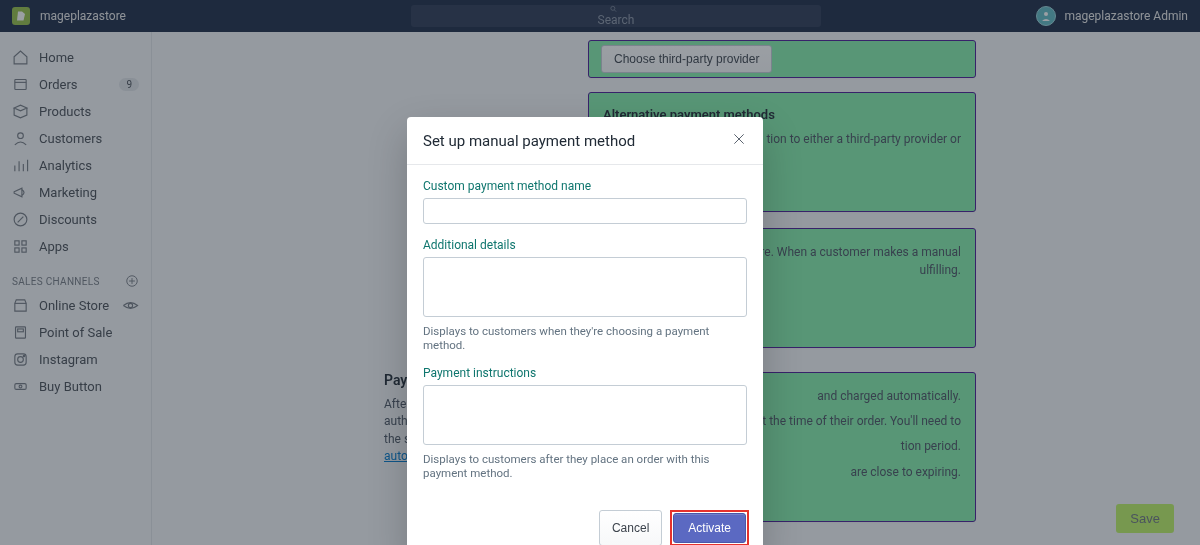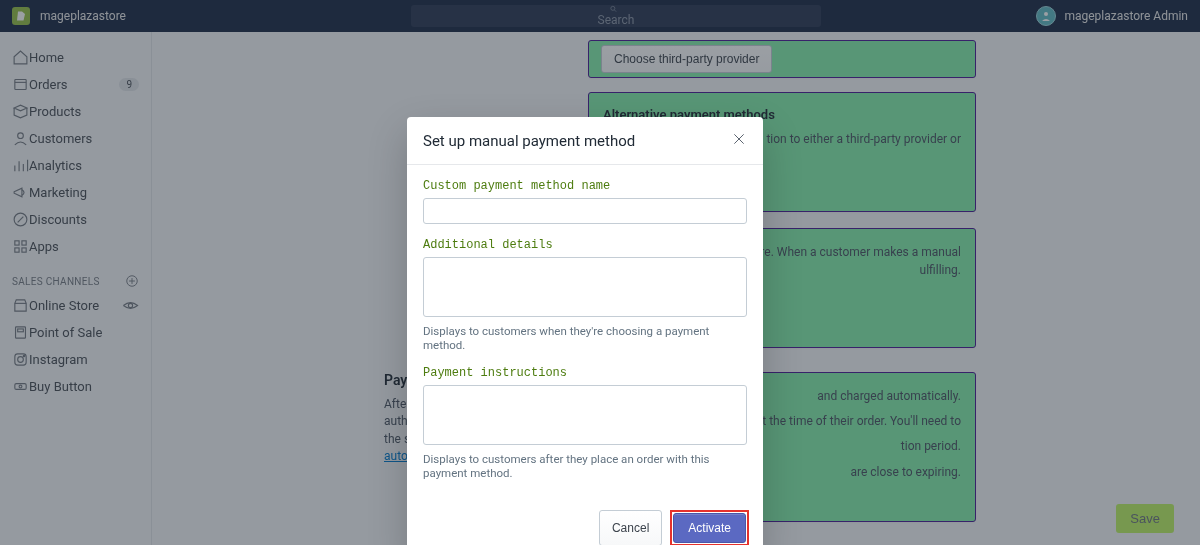--- a/index.html
+++ b/index.html
@@ -72,20 +72,21 @@
       border-right: 1px solid #e0e3e8;
       padding-top: 12px;
       z-index: 50;
     }
     .nav-item {
       display: flex;
       align-items: center;
       padding: 5px 12px;
       font-size: 13px;
       color: #494f57;
+      gap: 10px;
       cursor: pointer;
     }
     .nav-item svg { width: 17px; height: 17px; stroke: #757b83; fill: none; stroke-width: 1.6; }
     .nav-item .badge {
       margin-left: auto;
       background: #e0e3e8;
       border-radius: 9px;
       font-size: 10px;
       padding: 1px 7px;
       color: #494f57;
@@ -200,21 +201,21 @@
     .modal-header {
       padding: 14px 16px;
       border-bottom: 1px solid #e6e8eb;
       display: flex;
       align-items: center;
     }
     .modal-title { font-size: 15px; color: #212b36; font-weight: 400;}
     .close-x { margin-left: auto; cursor: pointer; }
     .close-x svg { width: 16px; height: 16px; stroke: #5c6470; stroke-width: 1.5; fill: none;}
     .modal-body { padding: 14px 16px 4px 16px; }
-    .field-label { font-size: 12px; color: #4d7c0f; margin-bottom: 5px; font-family: Liberation Mono, monospace; }
+    .field-label { font-size: 12px; color: #0f766e; margin-bottom: 5px; }
     .text-input {
       width: 100%;
       height: 26px;
       border: 1px solid #c4cdd5;
       border-radius: 3px;
       padding: 4px 8px;
       font-size: 12px;
       margin-bottom: 14px;
     }
     .textarea-input {

